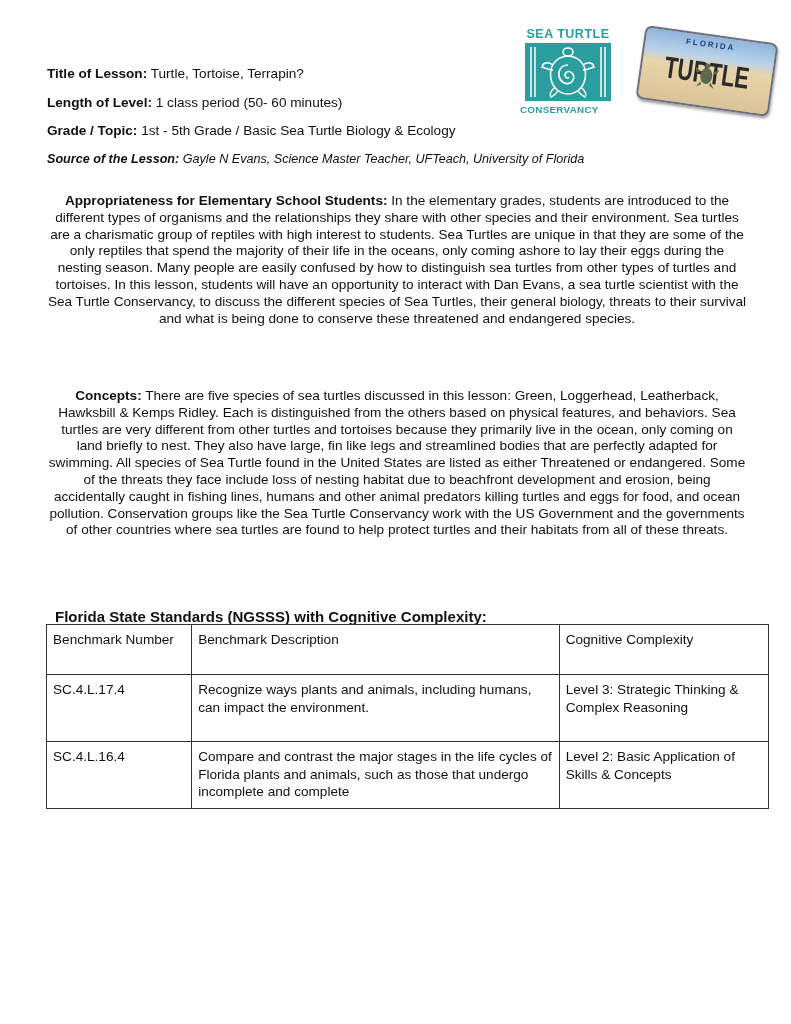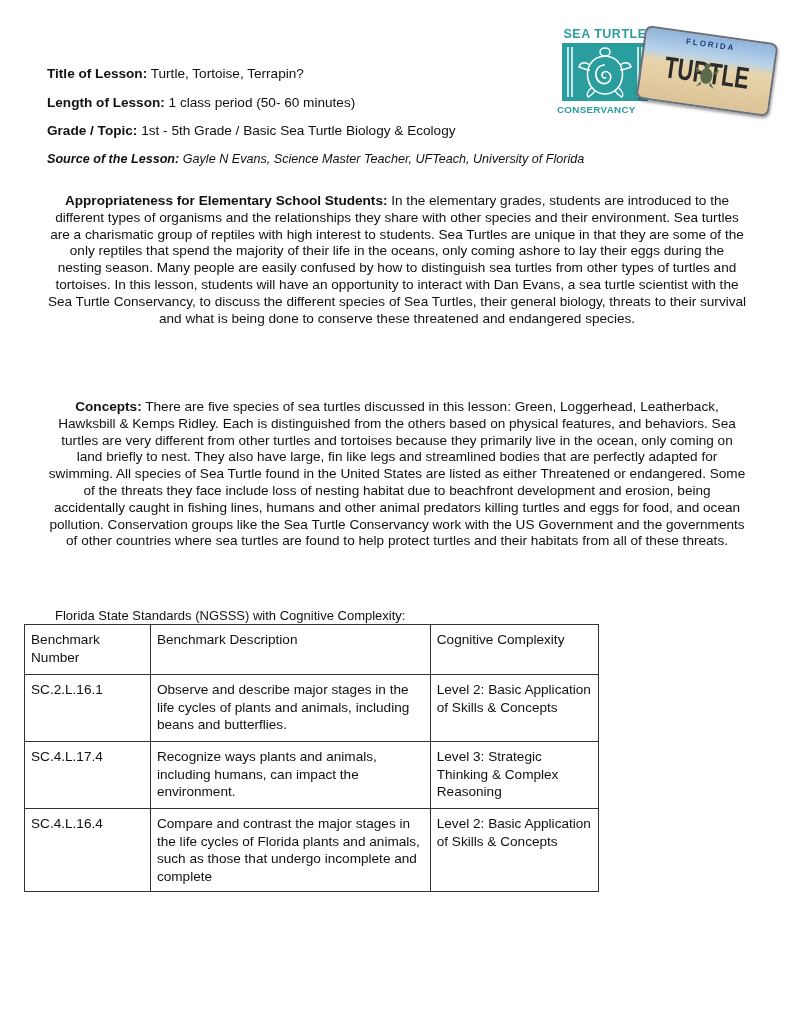--- a/index.html
+++ b/index.html
@@ -4,27 +4,27 @@
 <style>
   html, body { margin: 0; padding: 0; background: #ffffff; }
   body { width: 791px; height: 1024px; position: relative; overflow: hidden;
          font-family: "Liberation Sans", "DejaVu Sans", sans-serif; color: #111; }
   .meta-line { position: absolute; left: 47px; font-size: 13.6px; line-height: 16px; white-space: nowrap; }
   .meta-line b { font-weight: bold; }
   .source-line { font-style: italic; font-size: 12.6px; }
   .source-line b { font-style: italic; }
   .para { position: absolute; left: 47px; width: 700px; font-size: 13.6px; line-height: 16.8px; text-align: center; }
   .para b { font-weight: bold; }
-  .table-title { position: absolute; left: 47px; top: 608px; font-size: 13px; font-weight: normal; padding-left: 8px; }
-  table.std { position: absolute; left: 24px; top: 624px; width: 575px; border-collapse: collapse; font-size: 13.6px; line-height: 17.5px; }
+  .table-title { position: absolute; left: 47px; top: 608px; font-size: 15px; font-weight: bold; padding-left: 8px; }
+  table.std { position: absolute; left: 46px; top: 624px; width: 723px; border-collapse: collapse; font-size: 13.6px; line-height: 17.5px; }
   table.std td { border: 1px solid #333; vertical-align: top; padding: 6px 6px 6px 6px; }
   table.std td.c1 { width: 132px; }
   table.std td.c2 { width: 354px; }
   table.std td.c3 { width: 196px; }
-  .logo-stc { position: absolute; left: 520px; top: 27px; width: 96px; height: 92px; margin-left: 37px; }
+  .logo-stc { position: absolute; left: 520px; top: 27px; width: 96px; height: 92px; }
   .stc-top { color: #2a9d9e; font-weight: bold; font-size: 12.5px; letter-spacing: 0.5px; text-align: center; line-height: 14px; }
   .stc-box { margin: 2px auto 0; width: 86px; height: 58px; background: #2a9d9e; position: relative; }
   .stc-bottom { color: #2a9d9e; font-weight: bold; font-size: 9.8px; letter-spacing: 0.3px; text-align: left; line-height: 14px; margin-top: 2px; }
   .plate { position: absolute; left: 640px; top: 34px; width: 130px; height: 70px; transform: rotate(8deg);
            border-radius: 7px; border: 2px solid #6b6f7a; background: linear-gradient(#8fb4da 0%, #b9d3ea 30%, #e8d4aa 45%, #dcc397 100%);
            box-shadow: 1px 2px 3px rgba(0,0,0,0.4); }
   .plate-state { position: absolute; top: 4px; left: 0; right: 0; text-align: center; font-size: 8px; letter-spacing: 2px; color: #1e3e80; font-weight: bold; }
   .plate-text { position: absolute; top: 20px; left: 6px; right: 6px; display: flex; justify-content: space-between;
                 font-family: "Liberation Sans Narrow", "Liberation Sans", sans-serif; font-size: 30px; font-weight: bold; color: #2b2b2b; transform: scaleX(0.72); transform-origin: center; }
   .plate-turtle { position: absolute; left: 53px; top: 24px; width: 24px; height: 30px; }
@@ -62,49 +62,44 @@
     <ellipse cx="12" cy="16" rx="6" ry="8" fill="#5a6a4a"></ellipse>
     <circle cx="12" cy="6" r="2.5" fill="#5a6a4a"></circle>
     <path d="M6 12 L0 8 L2 14 Z M18 12 L24 8 L22 14 Z M7 22 L3 28 L8 25 Z M17 22 L21 28 L16 25 Z" fill="#5a6a4a"></path>
   </svg>
 </div>
 
 <div class="meta-line" style="top:66px;">
   <b>Title of Lesson:</b><span> Turtle, Tortoise, Terrapin?</span>
 </div>
 <div class="meta-line" style="top:95px;">
-  <b>Length of Lesson:</b><span> 1 class period (50- 60 minutes)</span>
+  <b>Length of Level:</b><span> 1 class period (50- 60 minutes)</span>
 </div>
 <div class="meta-line" style="top:123px;">
   <b>Grade / Topic:</b><span> 1st - 5th Grade /  Basic Sea Turtle Biology &amp; Ecology</span>
 </div>
 <div class="meta-line source-line" style="top:151px;">
   <b>Source of the Lesson:</b><span>  Gayle N Evans, Science Master Teacher, UFTeach, University of Florida</span>
 </div>
 
 <div class="para" style="top:193px;">
   <b>Appropriateness for Elementary School Students:</b><span> In the elementary grades, students are introduced to the different types of organisms and the relationships they share with other species and their environment. Sea turtles are a charismatic group of reptiles with high interest to students. Sea Turtles are unique in that they are some of the only reptiles that spend the majority of their life in the oceans, only coming ashore to lay their eggs during the nesting season. Many people are easily confused by how to distinguish sea turtles from other types of turtles and tortoises. In this lesson, students will have an opportunity to interact with Dan Evans, a sea turtle scientist with the Sea Turtle Conservancy, to discuss the different species of Sea Turtles, their general biology, threats to their survival and what is being done to conserve these threatened and endangered species.</span>
 </div>
 
-<div class="para" style="top:399px;">
+<div class="para" style="top:388px;">
   <b>Concepts:</b><span> There are five species of sea turtles discussed in this lesson: Green, Loggerhead, Leatherback, Hawksbill &amp; Kemps Ridley. Each is distinguished from the others based on physical features, and behaviors. Sea turtles are very different from other turtles and tortoises because they primarily live in the ocean, only coming on land briefly to nest. They also have large, fin like legs and streamlined bodies that are perfectly adapted for swimming. All species of Sea Turtle found in the United States are listed as either Threatened or endangered. Some of the threats they face include loss of nesting habitat due to beachfront development and erosion, being accidentally caught in fishing lines, humans and other animal predators killing turtles and eggs for food, and ocean pollution.  Conservation groups like the Sea Turtle Conservancy work with the US Government and the governments of other countries where sea turtles are found to help protect turtles and their habitats from all of these threats.</span>
 </div>
 
 <div class="table-title">Florida State Standards (NGSSS) with Cognitive Complexity:</div>
 <table class="std">
   <tbody>
       <tr style="height:50px;">
     <td class="c1">Benchmark Number</td>
     <td class="c2">Benchmark Description</td>
     <td class="c3">Cognitive Complexity</td>
-  </tr>
-  <tr style="height:67px;">
-    <td class="c1">SC.2.L.16.1</td>
-    <td class="c2">Observe and describe major stages in the life cycles of plants and animals, including beans and butterflies.</td>
-    <td class="c3">Level 2: Basic Application of Skills &amp; Concepts</td>
   </tr>
   <tr style="height:67px;margin-top:8px;">
     <td class="c1">SC.4.L.17.4</td>
     <td class="c2">Recognize ways plants and animals, including humans, can impact the environment.</td>
     <td class="c3">Level 3: Strategic Thinking &amp; Complex Reasoning</td>
   </tr>
   <tr style="height:67px;">
     <td class="c1">SC.4.L.16.4</td>
     <td class="c2">Compare and contrast the major stages in the life cycles of Florida plants and animals, such as those that undergo incomplete and complete</td>
     <td class="c3">Level 2: Basic Application of Skills &amp; Concepts</td>

